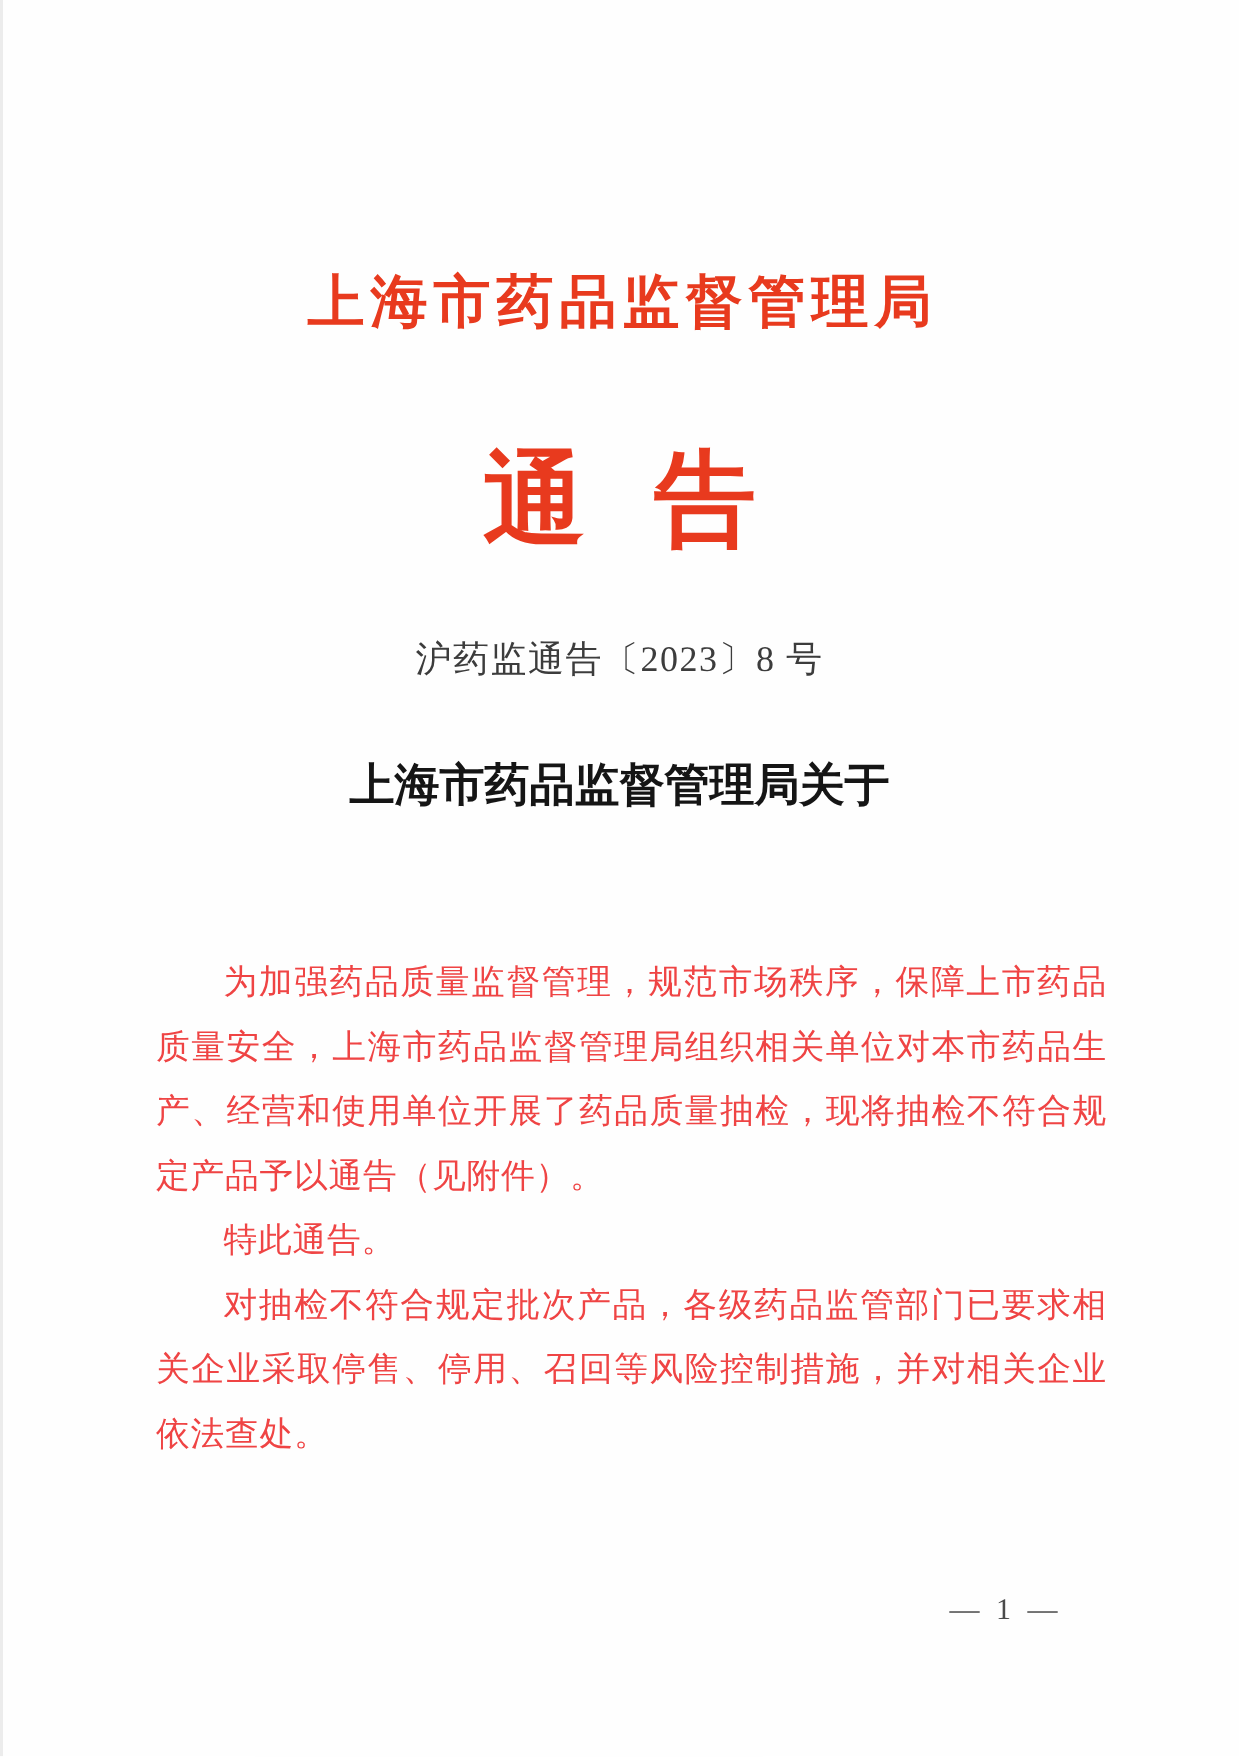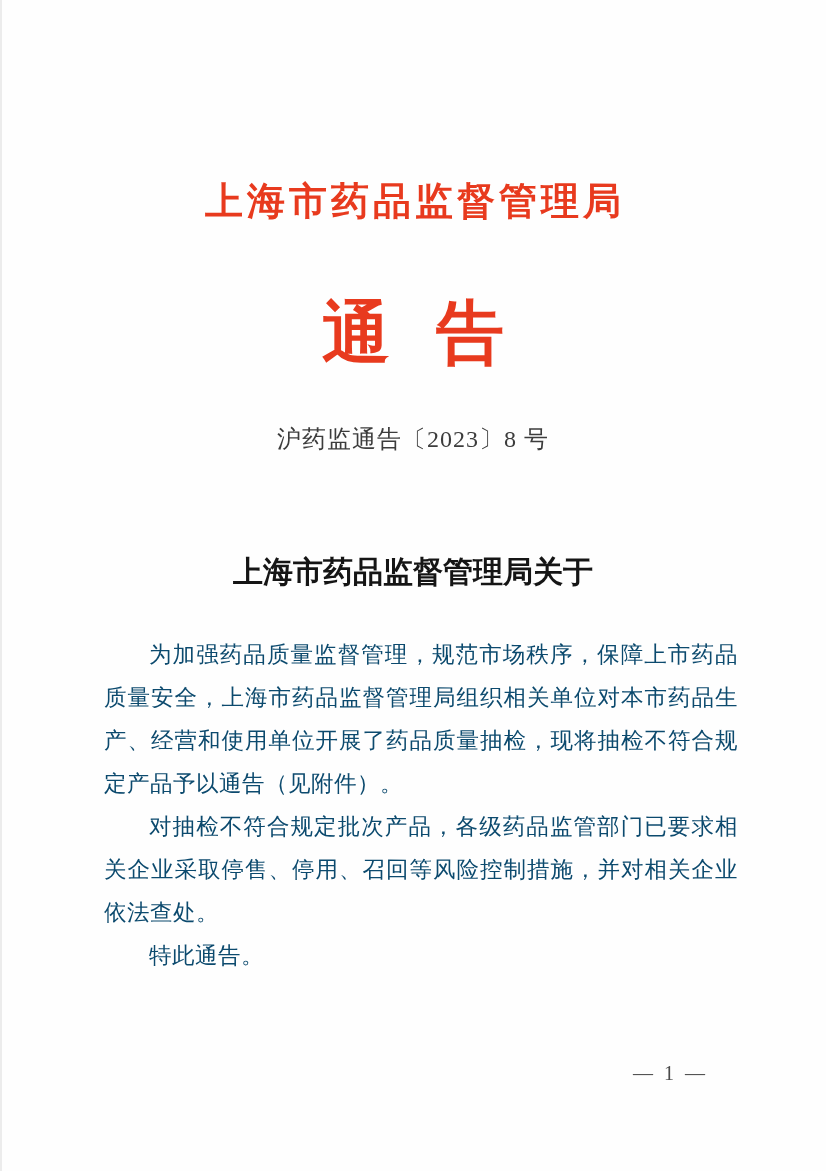--- a/index.html
+++ b/index.html
@@ -60,30 +60,29 @@
   .doc-title {
     position: absolute;
     top: 502px;
     left: 0;
     width: 100%;
     text-align: center;
     font-size: 30px;
     font-weight: bold;
     color: #151515;
     line-height: 43px;
-    margin-top: 48px;
   }
   .doc-body {
     position: absolute;
     top: 633px;
     left: 104px;
     right: 88px;
     font-size: 22.5px;
     line-height: 43px;
-    color: #0c4a6e;
+    color: #ef4444;
     text-align: justify;
     letter-spacing: 0.5px;
   }
   .doc-body p {
     margin: 0;
     text-indent: 2em;
   }
   .page-number {
     position: absolute;
     top: 1062px;
@@ -109,19 +108,19 @@
   </div>
 
   <div class="doc-number">沪药监通告〔2023〕8 号</div>
 
   <div class="doc-title">
     <div>上海市药品监督管理局关于</div>
   </div>
 
   <div class="doc-body">
     <p>为加强药品质量监督管理，规范市场秩序，保障上市药品质量安全，上海市药品监督管理局组织相关单位对本市药品生产、经营和使用单位开展了药品质量抽检，现将抽检不符合规定产品予以通告（见附件）。</p>
+    <p>特此通告。</p>
     <p>对抽检不符合规定批次产品，各级药品监管部门已要求相关企业采取停售、停用、召回等风险控制措施，并对相关企业依法查处。</p>
-    <p>特此通告。</p>
   </div>
 
   <div class="page-number">— 1 —</div>
 
 </div>
 
 </body></html>

